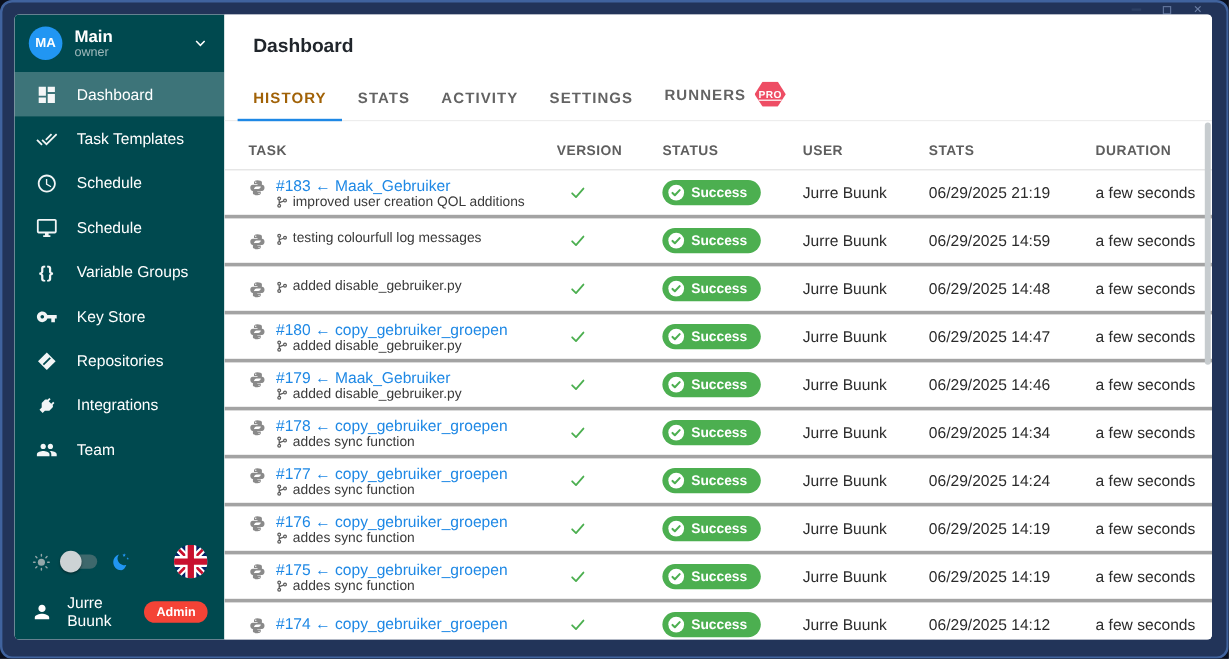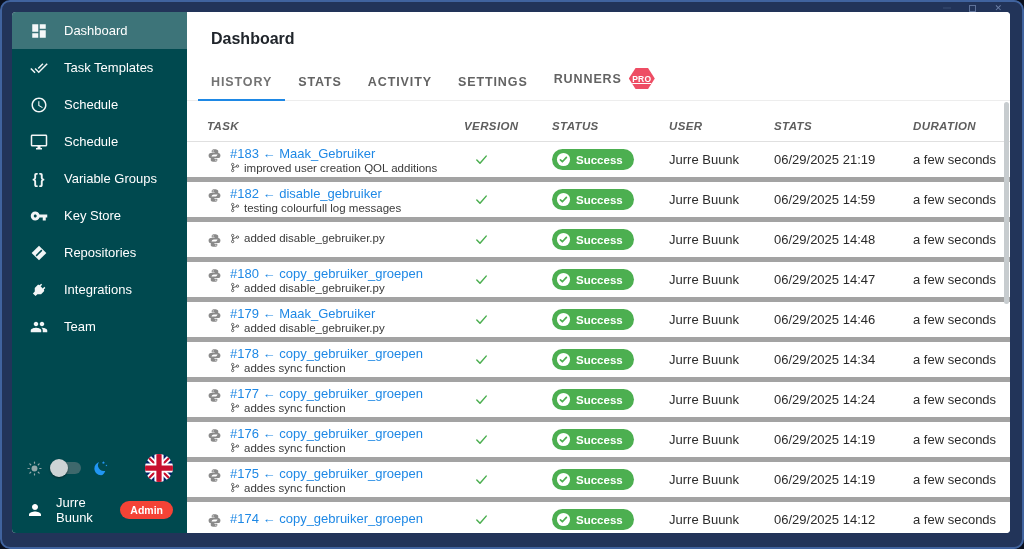--- a/index.html
+++ b/index.html
@@ -42,29 +42,29 @@
 
   .user-row { height:36px; display:flex; align-items:center; gap:12px; padding:0 14px; margin-bottom:5px; font-size:13px; }
   .admin-badge { margin-left:auto; background:#f44336; color:#fff; font-size:10.5px; font-weight:bold; padding:3px 10px; border-radius:10px; }
 
   
   .main { flex:1; position:relative; background:#fff; overflow:hidden; }
   .page-title { margin:18px 0 0 24px; font-size:16px; font-weight:bold; color:#20252b; }
 
   .tabs { display:flex; align-items:flex-end; margin-top:10px; padding-left:11px; border-bottom:1px solid #ededed; }
   .tab { padding:10px 13px 11px; font-size:12.5px; font-weight:bold; letter-spacing:.9px; color:#636363; display:flex; align-items:center; gap:7px; position:relative; cursor:pointer; }
-  .tab.active { color:#737373;justify-content:center; }
+  .tab.active { color:#a16207;justify-content:center; }
   .tab.active::after { content:''; position:absolute; left:0; right:0; bottom:-1px; height:2px; background:#1e88e5; }
   .pro-badge { width:26px; height:21px; background:#ee4d64; color:#fff; font-size:8.5px; font-weight:bold; display:flex; align-items:center; justify-content:center; letter-spacing:.3px;
                clip-path:polygon(26% 0%, 74% 0%, 100% 50%, 74% 100%, 26% 100%, 0% 50%);text-decoration:underline; }
 
   
   .grid-cols { display:grid; grid-template-columns:257px 88px 117px 105px 139px 1fr; padding-left:20px; }
-  .thead { height:41px; align-items:end; padding-bottom:9px; border-bottom:1px solid #e0e0e0; font-size:11.5px; font-weight:bold; color:#5e5e5e; letter-spacing:.4px;font-style:italic; }
-  .trow { height:40px; align-items:center; border-bottom:5px solid #a3a3a3; }
+  .thead { height:41px; align-items:end; padding-bottom:9px; border-bottom:1px solid #e0e0e0; font-size:11.5px; font-weight:bold; color:#5e5e5e; letter-spacing:.4px; }
+  .trow { height:40px; align-items:center; border-bottom:3px solid #a3a3a3; }
   .cell { font-size:13px; color:#2b2b2b; }
   .task-cell { display:flex; align-items:flex-start; gap:8px; }
   .py-icon { margin-top:2px; display:flex; flex-shrink:0; }
   .task-link { font-size:13px; color:#1e88e5; cursor:pointer; line-height:15px; }
   .task-msg { display:flex; align-items:center; gap:4px; font-size:11.5px; color:#3a3a3a; margin-top:1px; }
   .version-cell { padding-left:10px; display:flex; align-items:center; }
   .status-cell { display:flex; align-items:center; }
   .pill { display:inline-flex; align-items:center; gap:5px; height:21px; padding:0 11px 0 4px; border-radius:11px; background:#4caf50; color:#fff; font-size:11.5px; font-weight:bold; }
 
   .scroll-thumb { position:absolute; right:1px; top:90px; width:5px; height:202px; background:#c7cccf; border-radius:3px; }
@@ -76,20 +76,32 @@
   <div class="window">
     <div class="win-controls">
       <span class="ctrl-min"></span>
       <span class="ctrl-max"></span>
       <span class="ctrl-close">✕</span>
     </div>
 
     <div class="app">
 
       <div class="sidebar">
+        <div class="project">
+          <span class="avatar">MA</span>
+          <span class="project-text">
+            <span class="project-name">Main</span>
+            <span class="project-role">owner</span>
+          </span>
+          <span class="chevron">
+            <svg viewBox="0 0 24 24" width="16" height="16" fill="#fff">
+                <path d="M7.41 8.59L12 13.17l4.59-4.58L18 10l-6 6-6-6z"></path>
+              </svg>
+          </span>
+        </div>
 
         <div class="nav">
           <div class="nav-item active">
             <span class="nav-icon">
               <svg viewBox="0 0 24 24" width="18" height="18" fill="#fff">
                   <path d="M3 13h8V3H3v10zm0 8h8v-6H3v6zm10 0h8V11h-8v10zm0-18v6h8V3h-8z"></path>
                 </svg>
             </span>
             <span>Dashboard</span>
           </div>
@@ -287,21 +299,20 @@
 
   <div class="grid-cols trow">
     <div class="cell task-cell">
       <span class="py-icon">
         <svg viewBox="0 0 24 24" width="15" height="15" fill="#8a8a8a">
           <path d="M12 2c-2.8 0-4.5.9-4.5 2.6V7h4.7v.9H5.8C4 7.9 2.5 9.3 2.5 12s1.5 4.1 3.3 4.1h1.7v-2.3c0-1.9 1.6-3.4 3.5-3.4h4.5c1.6 0 2.5-1.2 2.5-2.8V4.6C18 2.9 14.8 2 12 2zm-2.2 1.7a.9.9 0 1 1 0 1.8.9.9 0 0 1 0-1.8z"></path>
           <path d="M12 22c2.8 0 4.5-.9 4.5-2.6V17h-4.7v-.9h6.4c1.8 0 3.3-1.4 3.3-4.1s-1.5-4.1-3.3-4.1h-1.7v2.3c0 1.9-1.6 3.4-3.5 3.4H8.5C6.9 13.6 6 14.8 6 16.4v3C6 21.1 9.2 22 12 22zm2.2-1.7a.9.9 0 1 1 0-1.8.9.9 0 0 1 0 1.8z"></path>
         </svg>
       </span>
       <span class="task-lines">
-        <span class="task-link"><span>#182</span> <span>←</span> <span>disable_gebruiker</span></span>
         <span class="task-msg">
           <span style="display:flex;">
             <svg viewBox="0 0 12 12" width="10" height="11">
                         <g fill="none" stroke="#5b5b5b" stroke-width="1.2">
                           <circle cx="3.2" cy="2.4" r="1.4"></circle>
                           <circle cx="3.2" cy="9.6" r="1.4"></circle>
                           <circle cx="9" cy="4.4" r="1.4"></circle>
                           <path d="M3.2 3.8v4.4M3.2 7.4c0-1.8 2.5-1.8 4.4-2.5"></path>
                         </g>
                       </svg>

